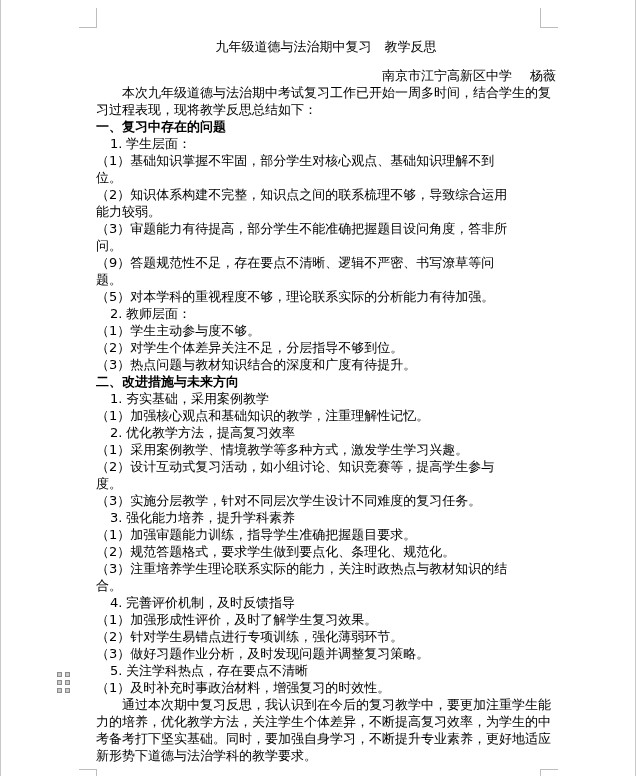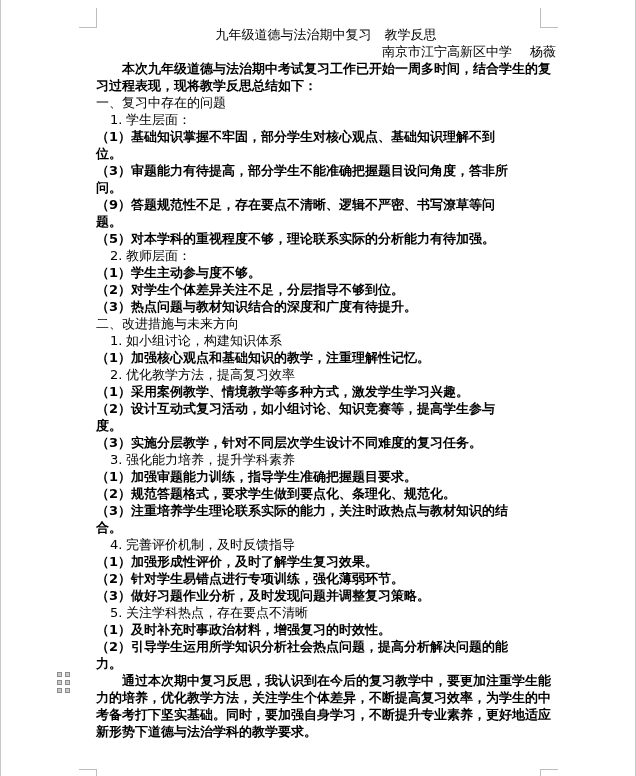--- a/index.html
+++ b/index.html
@@ -22,26 +22,26 @@
   .drag-handle{
     position:absolute;left:56px;top:672px;
     display:grid;grid-template-columns:5px 5px;grid-auto-rows:5px;gap:3px;
     cursor:grab;
   }
   .drag-handle .dot{
     width:5px;height:5px;box-sizing:border-box;
     background:#cccccc;border:1px solid #8a8a8a;
   }
   .content{position:absolute;left:95px;top:26px;width:460px;}
-  .content p{margin:0;font-weight:bold;}
-  .doc-title{text-align:center;font-size:13px;font-weight:normal;margin:0;line-height:17px;font-family:Liberation Serif, serif;}
+  .content p{margin:0;}
+  .doc-title{text-align:center;font-size:13px;font-weight:normal;margin:12px;line-height:17px;font-family:Liberation Serif, serif;}
   .byline{text-align:right;}
   .byline .school{margin-right:18px;}
   .indent{text-indent:26px;}
-  .sec-heading{font-weight:normal;}
+  .sec-heading{font-weight:bold;}
   .item{display:flex;padding-left:14px;}
   .item .num{width:16px;flex:none;}
   .point{margin-left:32px;width:422px;}
 </style>
 </head>
 <body>
 
 <div class="page">
 
   <div class="mark mark-tl"></div>
@@ -68,37 +68,38 @@
 
     <p class="indent">本次九年级道德与法治期中考试复习工作已开始一周多时间，结合学生的复习过程表现，现将教学反思总结如下：</p>
 
     <div class="sec-heading">一、复习中存在的问题</div>
 
     <div class="item">
       <span class="num">1.</span>
       <span>学生层面：</span>
     </div>
     <p class="point">（1）基础知识掌握不牢固，部分学生对核心观点、基础知识理解不到位。</p>
+    <p class="point">（2）知识体系构建不完整，知识点之间的联系梳理不够，导致综合运用能力较弱。</p>
     <p class="point">（3）审题能力有待提高，部分学生不能准确把握题目设问角度，答非所问。</p>
     <p class="point">（9）答题规范性不足，存在要点不清晰、逻辑不严密、书写潦草等问题。</p>
     <p class="point">（5）对本学科的重视程度不够，理论联系实际的分析能力有待加强。</p>
 
     <div class="item">
       <span class="num">2.</span>
       <span>教师层面：</span>
     </div>
     <p class="point">（1）学生主动参与度不够。</p>
     <p class="point">（2）对学生个体差异关注不足，分层指导不够到位。</p>
     <p class="point">（3）热点问题与教材知识结合的深度和广度有待提升。</p>
 
     <div class="sec-heading">二、改进措施与未来方向</div>
 
     <div class="item">
       <span class="num">1.</span>
-      <span>如小组讨论，构建知识体系</span>
+      <span>夯实基础，采用案例教学</span>
     </div>
     <p class="point">（1）加强核心观点和基础知识的教学，注重理解性记忆。</p>
 
     <div class="item">
       <span class="num">2.</span>
       <span>优化教学方法，提高复习效率</span>
     </div>
     <p class="point">（1）采用案例教学、情境教学等多种方式，激发学生学习兴趣。</p>
     <p class="point">（2）设计互动式复习活动，如小组讨论、知识竞赛等，提高学生参与度。</p>
     <p class="point">（3）实施分层教学，针对不同层次学生设计不同难度的复习任务。</p>
@@ -117,18 +118,17 @@
     </div>
     <p class="point">（1）加强形成性评价，及时了解学生复习效果。</p>
     <p class="point">（2）针对学生易错点进行专项训练，强化薄弱环节。</p>
     <p class="point">（3）做好习题作业分析，及时发现问题并调整复习策略。</p>
 
     <div class="item">
       <span class="num">5.</span>
       <span>关注学科热点，存在要点不清晰</span>
     </div>
     <p class="point">（1）及时补充时事政治材料，增强复习的时效性。</p>
-    <p class="point">（2）引导学生运用所学知识分析社会热点问题，提高分析解决问题的能力。</p>
 
     <p class="indent">通过本次期中复习反思，我认识到在今后的复习教学中，要更加注重学生能力的培养，优化教学方法，关注学生个体差异，不断提高复习效率，为学生的中考备考打下坚实基础。同时，要加强自身学习，不断提升专业素养，更好地适应新形势下道德与法治学科的教学要求。</p>
 
   </div>
 </div>
 
 </body></html>

